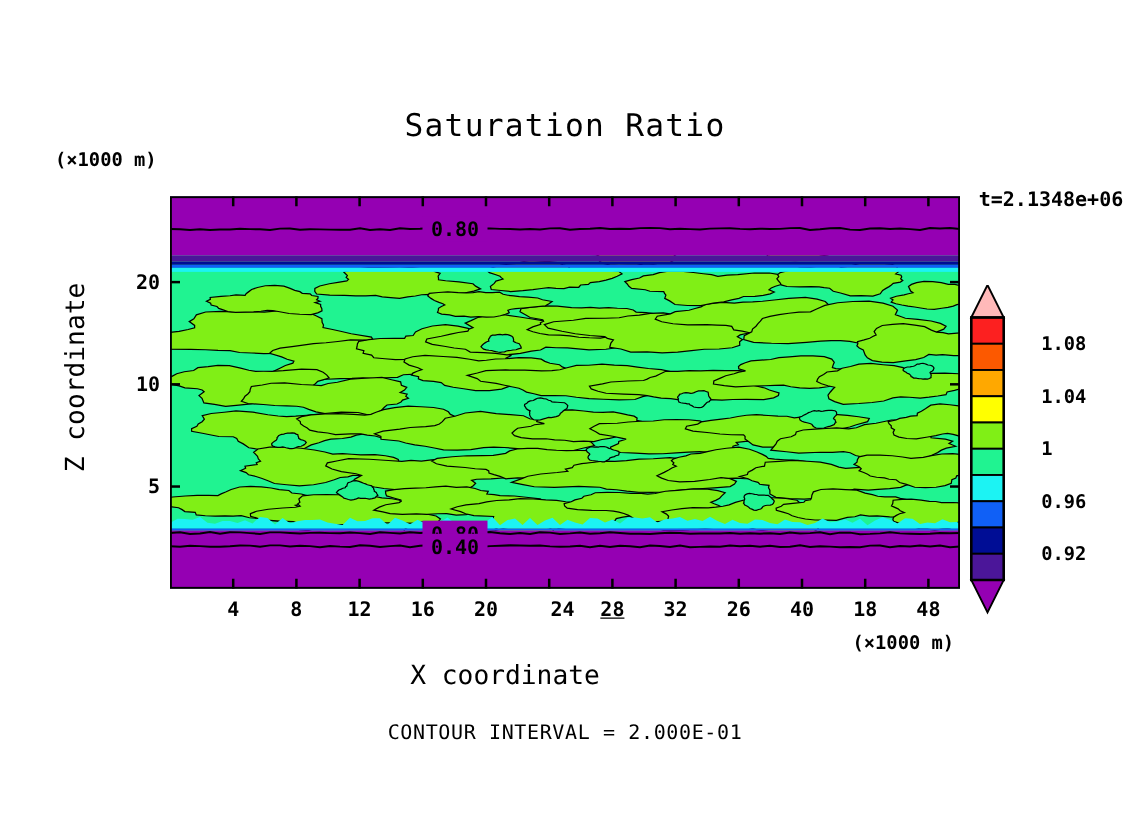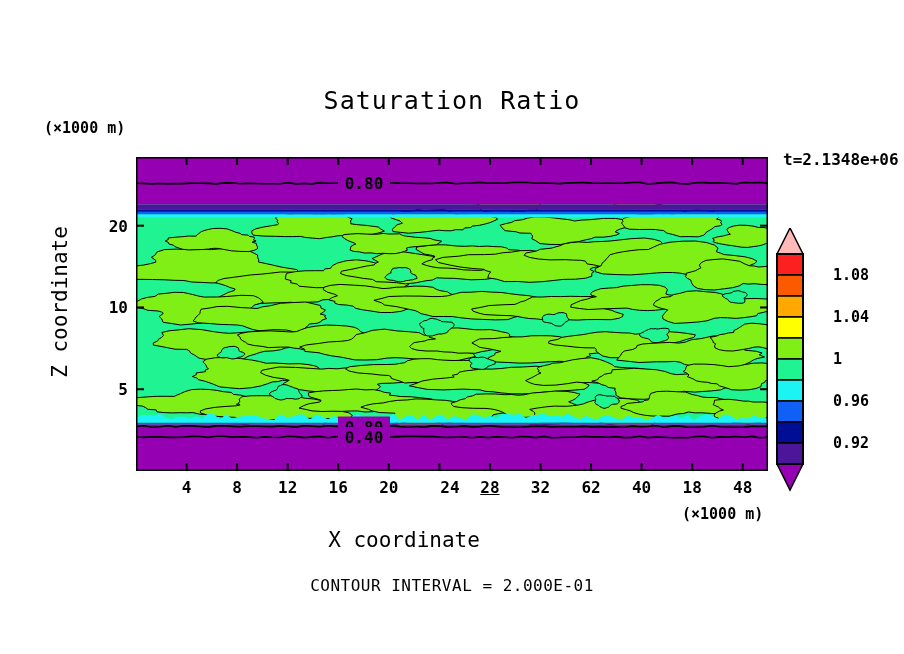--- a/index.html
+++ b/index.html
@@ -156,21 +156,21 @@
 
 <div class="abs" id="xticks-wrap">
     <div class="xtick" style="left: 186.56px;">4</div>
     <div class="xtick" style="left: 237.12px;">8</div>
     <div class="xtick" style="left: 287.68px;">12</div>
     <div class="xtick" style="left: 338.24px;">16</div>
     <div class="xtick" style="left: 388.8px;">20</div>
     <div class="xtick" style="left: 450px;">24</div>
     <div class="xtick" style="left: 489.92px; text-decoration: underline;">28</div>
     <div class="xtick" style="left: 540.48px;">32</div>
-    <div class="xtick" style="left: 591.04px;">62</div>
+    <div class="xtick" style="left: 591.04px;">26</div>
     <div class="xtick" style="left: 641.6px;">40</div>
     <div class="xtick" style="left: 692.16px;">18</div>
     <div class="xtick" style="left: 742.72px;">48</div>
   </div>
 <div class="abs" id="ytick-wrap">
     <div class="ytick" style="top: 389.229px;">5</div>
     <div class="ytick" style="top: 307.458px;">10</div>
     <div class="ytick" style="top: 225.688px;">20</div>
   </div>
 <div class="abs" id="cbar">

